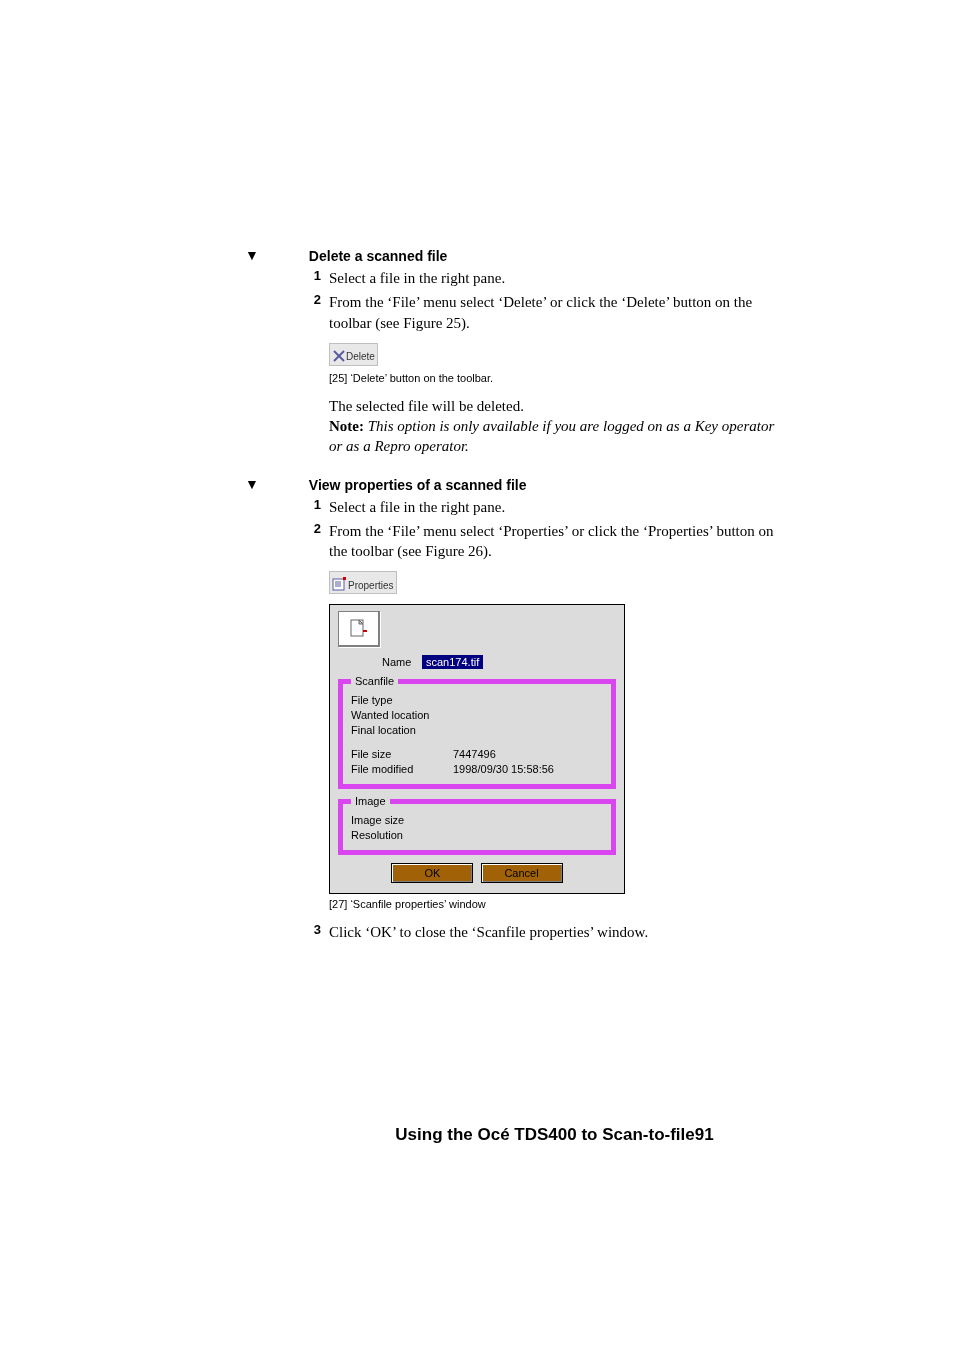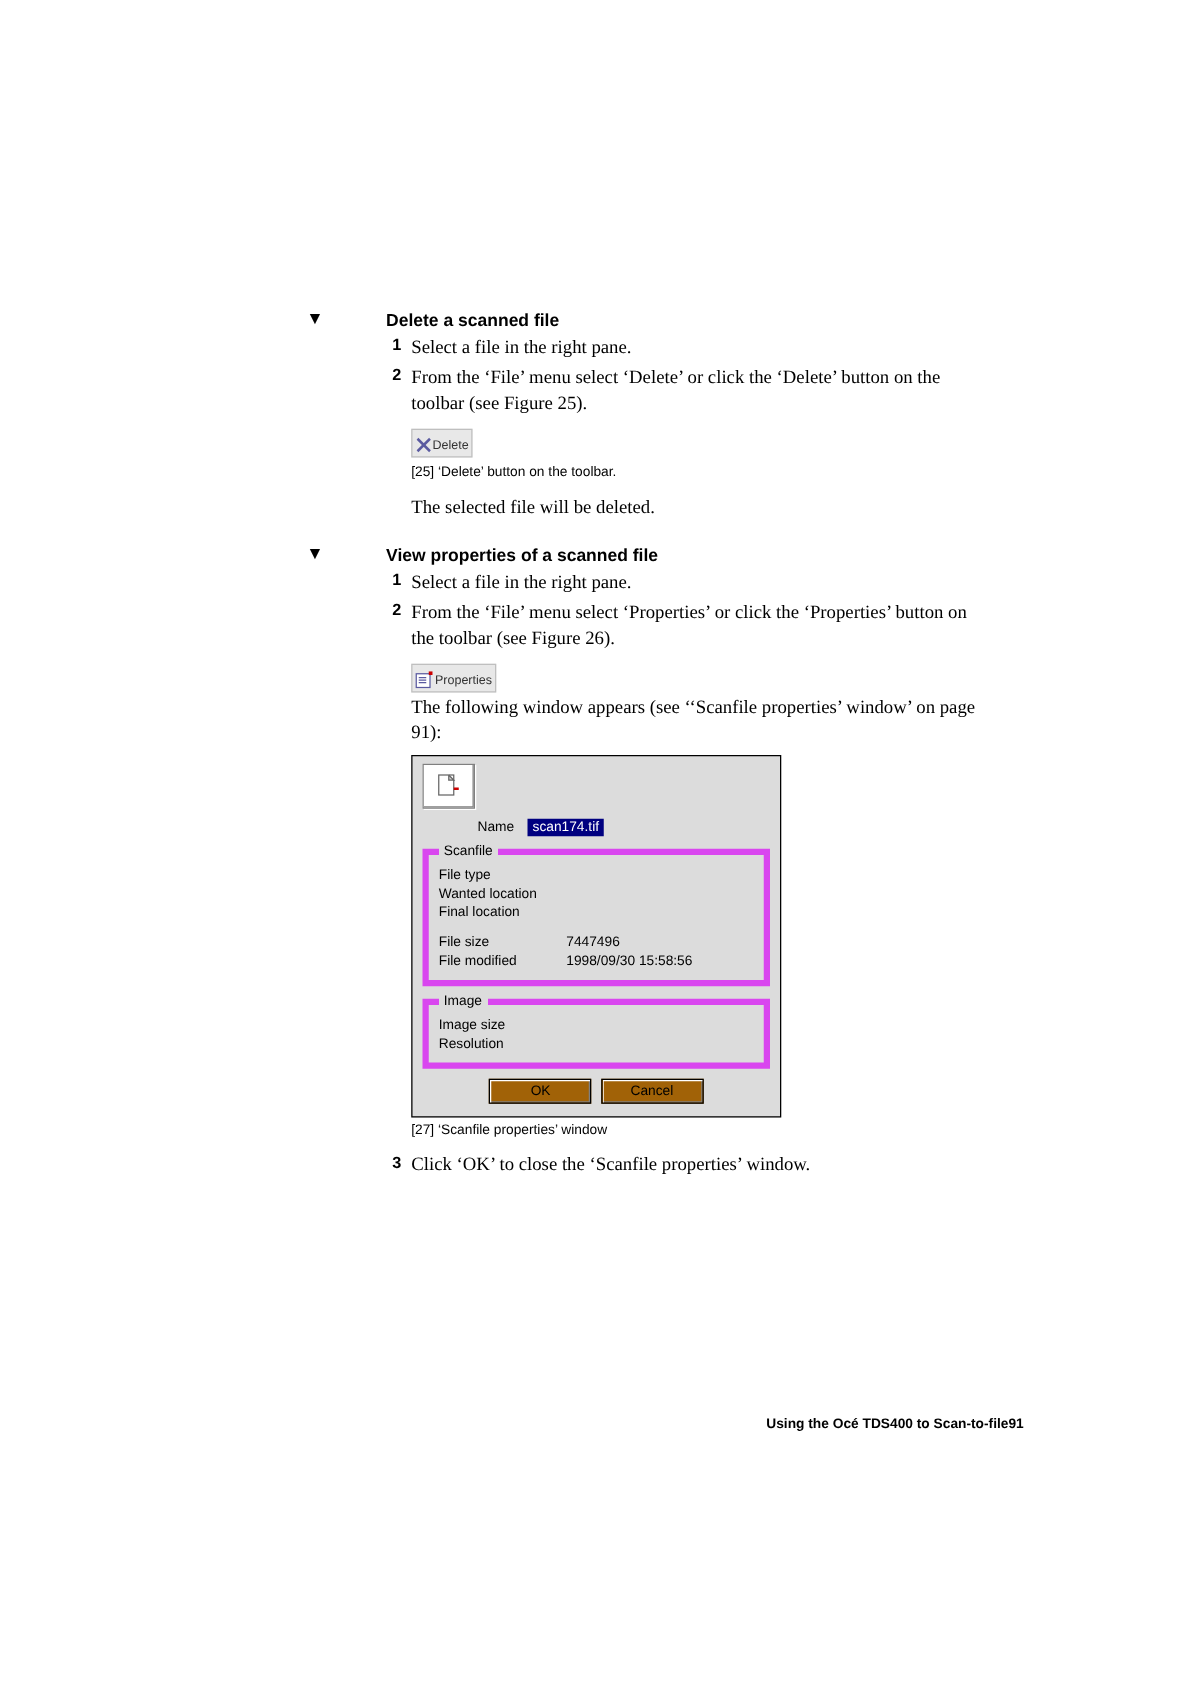--- a/index.html
+++ b/index.html
@@ -184,25 +184,25 @@
     text-align: center;
     margin-top: 8px;
   }
 
   .footer {
     position: absolute;
     bottom: 206px;
     left: 0;
     width: 100%;
     display: flex;
-    justify-content: flex-end;
+    justify-content: center;
     padding: 0 135px 0 290px;
     box-sizing: border-box;
     font-family: Arial, Helvetica, sans-serif;
-    font-size: 11px;
+    font-size: 17px;
     font-weight: bold;
   }
 </style>
 </head>
 <body>
 
 <div class="page">
 
   <div class="section-header">
     <span class="triangle">▼</span>
@@ -227,20 +227,23 @@
           <svg width="14" height="14" viewBox="0 0 14 14">
             <line x1="2" y1="2" x2="12" y2="12" stroke="#5a5aa0" stroke-width="2"></line>
             <line x1="12" y1="2" x2="2" y2="12" stroke="#5a5aa0" stroke-width="2"></line>
           </svg>
         </div>
         <div class="btn-label">Delete</div>
       </div>
       <div class="caption">[25] ‘Delete’ button on the toolbar.</div>
 
       <div class="body-text">The selected file will be deleted.</div>
+      <div class="body-text">
+        <span class="bold">Note:</span><span class="italic"> This option is only available if you are logged on as a Key operator or as a Repro operator.</span>
+      </div>
     </div>
   </div>
 
   <div style="height:20px;"></div>
 
   <div class="section-header">
     <span class="triangle">▼</span>
     <span class="section-title">View properties of a scanned file</span>
   </div>
 
@@ -263,21 +266,20 @@
             <rect x="1" y="2" width="11" height="11" fill="#fff" stroke="#5a5aa0" stroke-width="1"></rect>
             <line x1="3" y1="5" x2="9" y2="5" stroke="#5a5aa0" stroke-width="1"></line>
             <line x1="3" y1="7" x2="9" y2="7" stroke="#5a5aa0" stroke-width="1"></line>
             <line x1="3" y1="9" x2="9" y2="9" stroke="#5a5aa0" stroke-width="1"></line>
             <rect x="11" y="0" width="3" height="3" fill="#c00"></rect>
           </svg>
         </div>
         <div class="btn-label">Properties</div>
       </div>
 
-      <div class="body-text">The following window appears (see ‘‘Scanfile properties’ window’ on page 91):</div>
 
       
       <div class="dialog">
         <div class="dialog-body">
           <div class="big-icon">
             <svg width="24" height="22" viewBox="0 0 24 22">
               <rect x="4" y="2" width="12" height="16" fill="#fff" stroke="#666"></rect>
               <polyline points="12,2 16,6 12,6 12,2" fill="#ccc" stroke="#666"></polyline>
               <rect x="16" y="12" width="4" height="2" fill="#c00"></rect>
             </svg>

